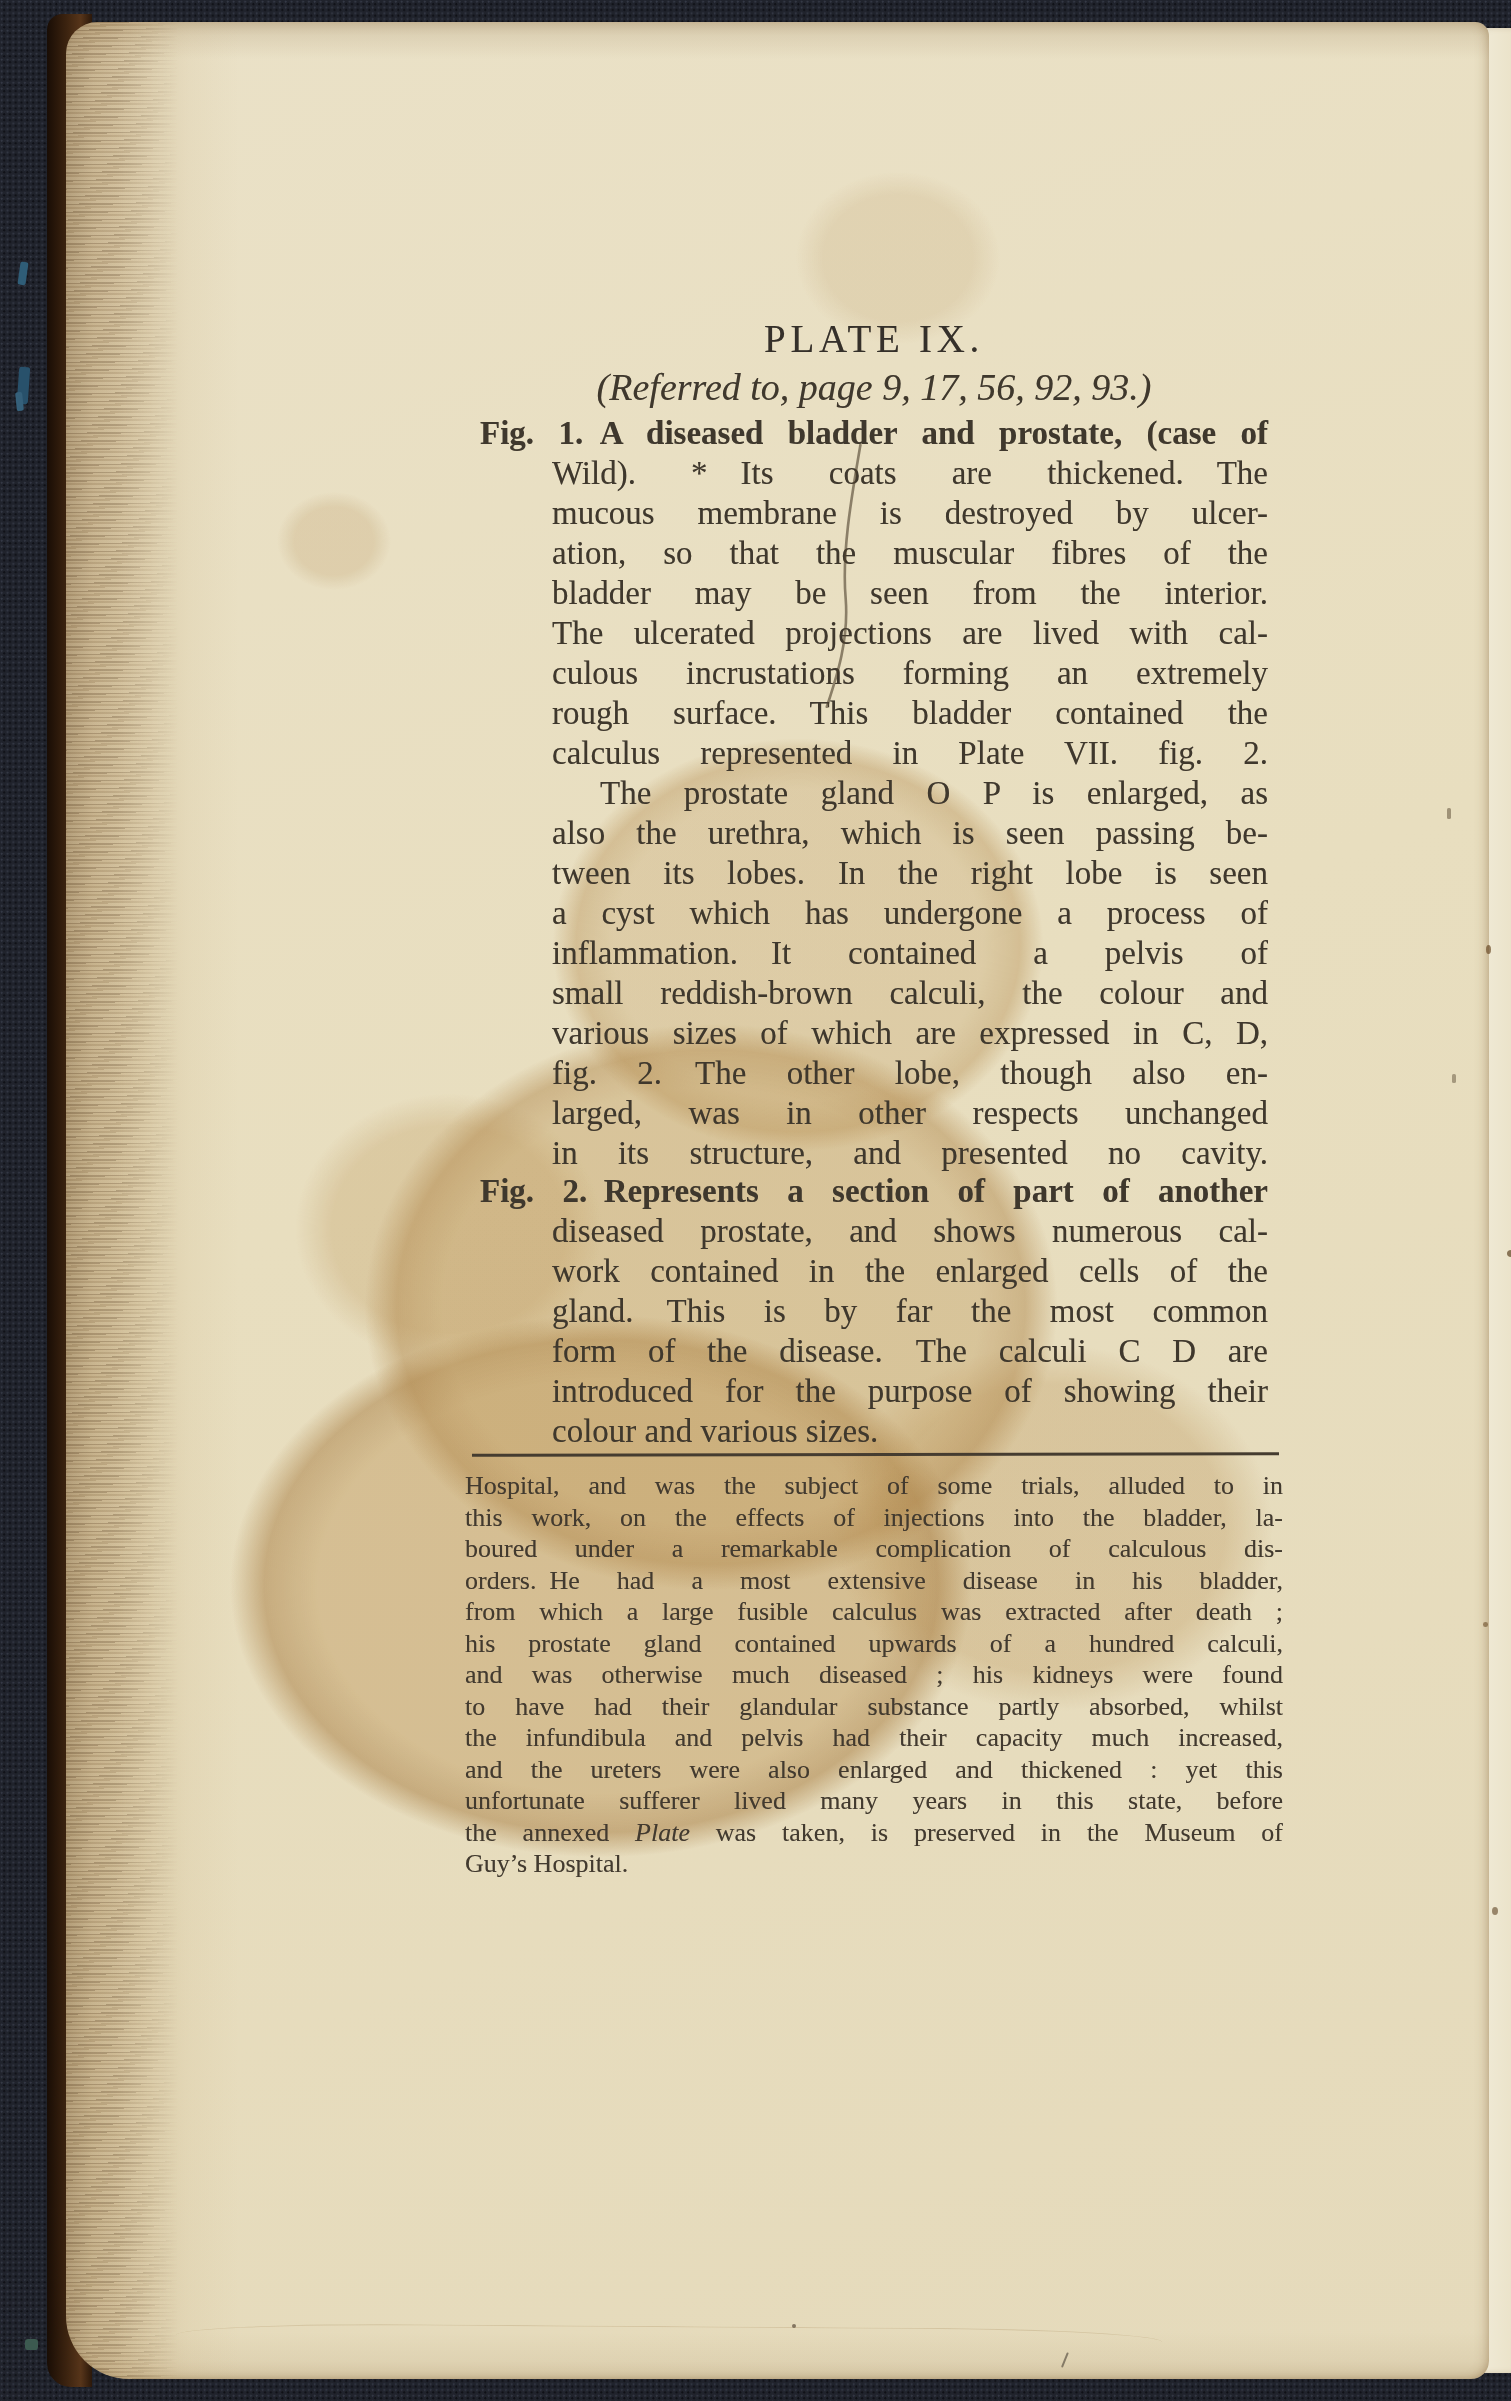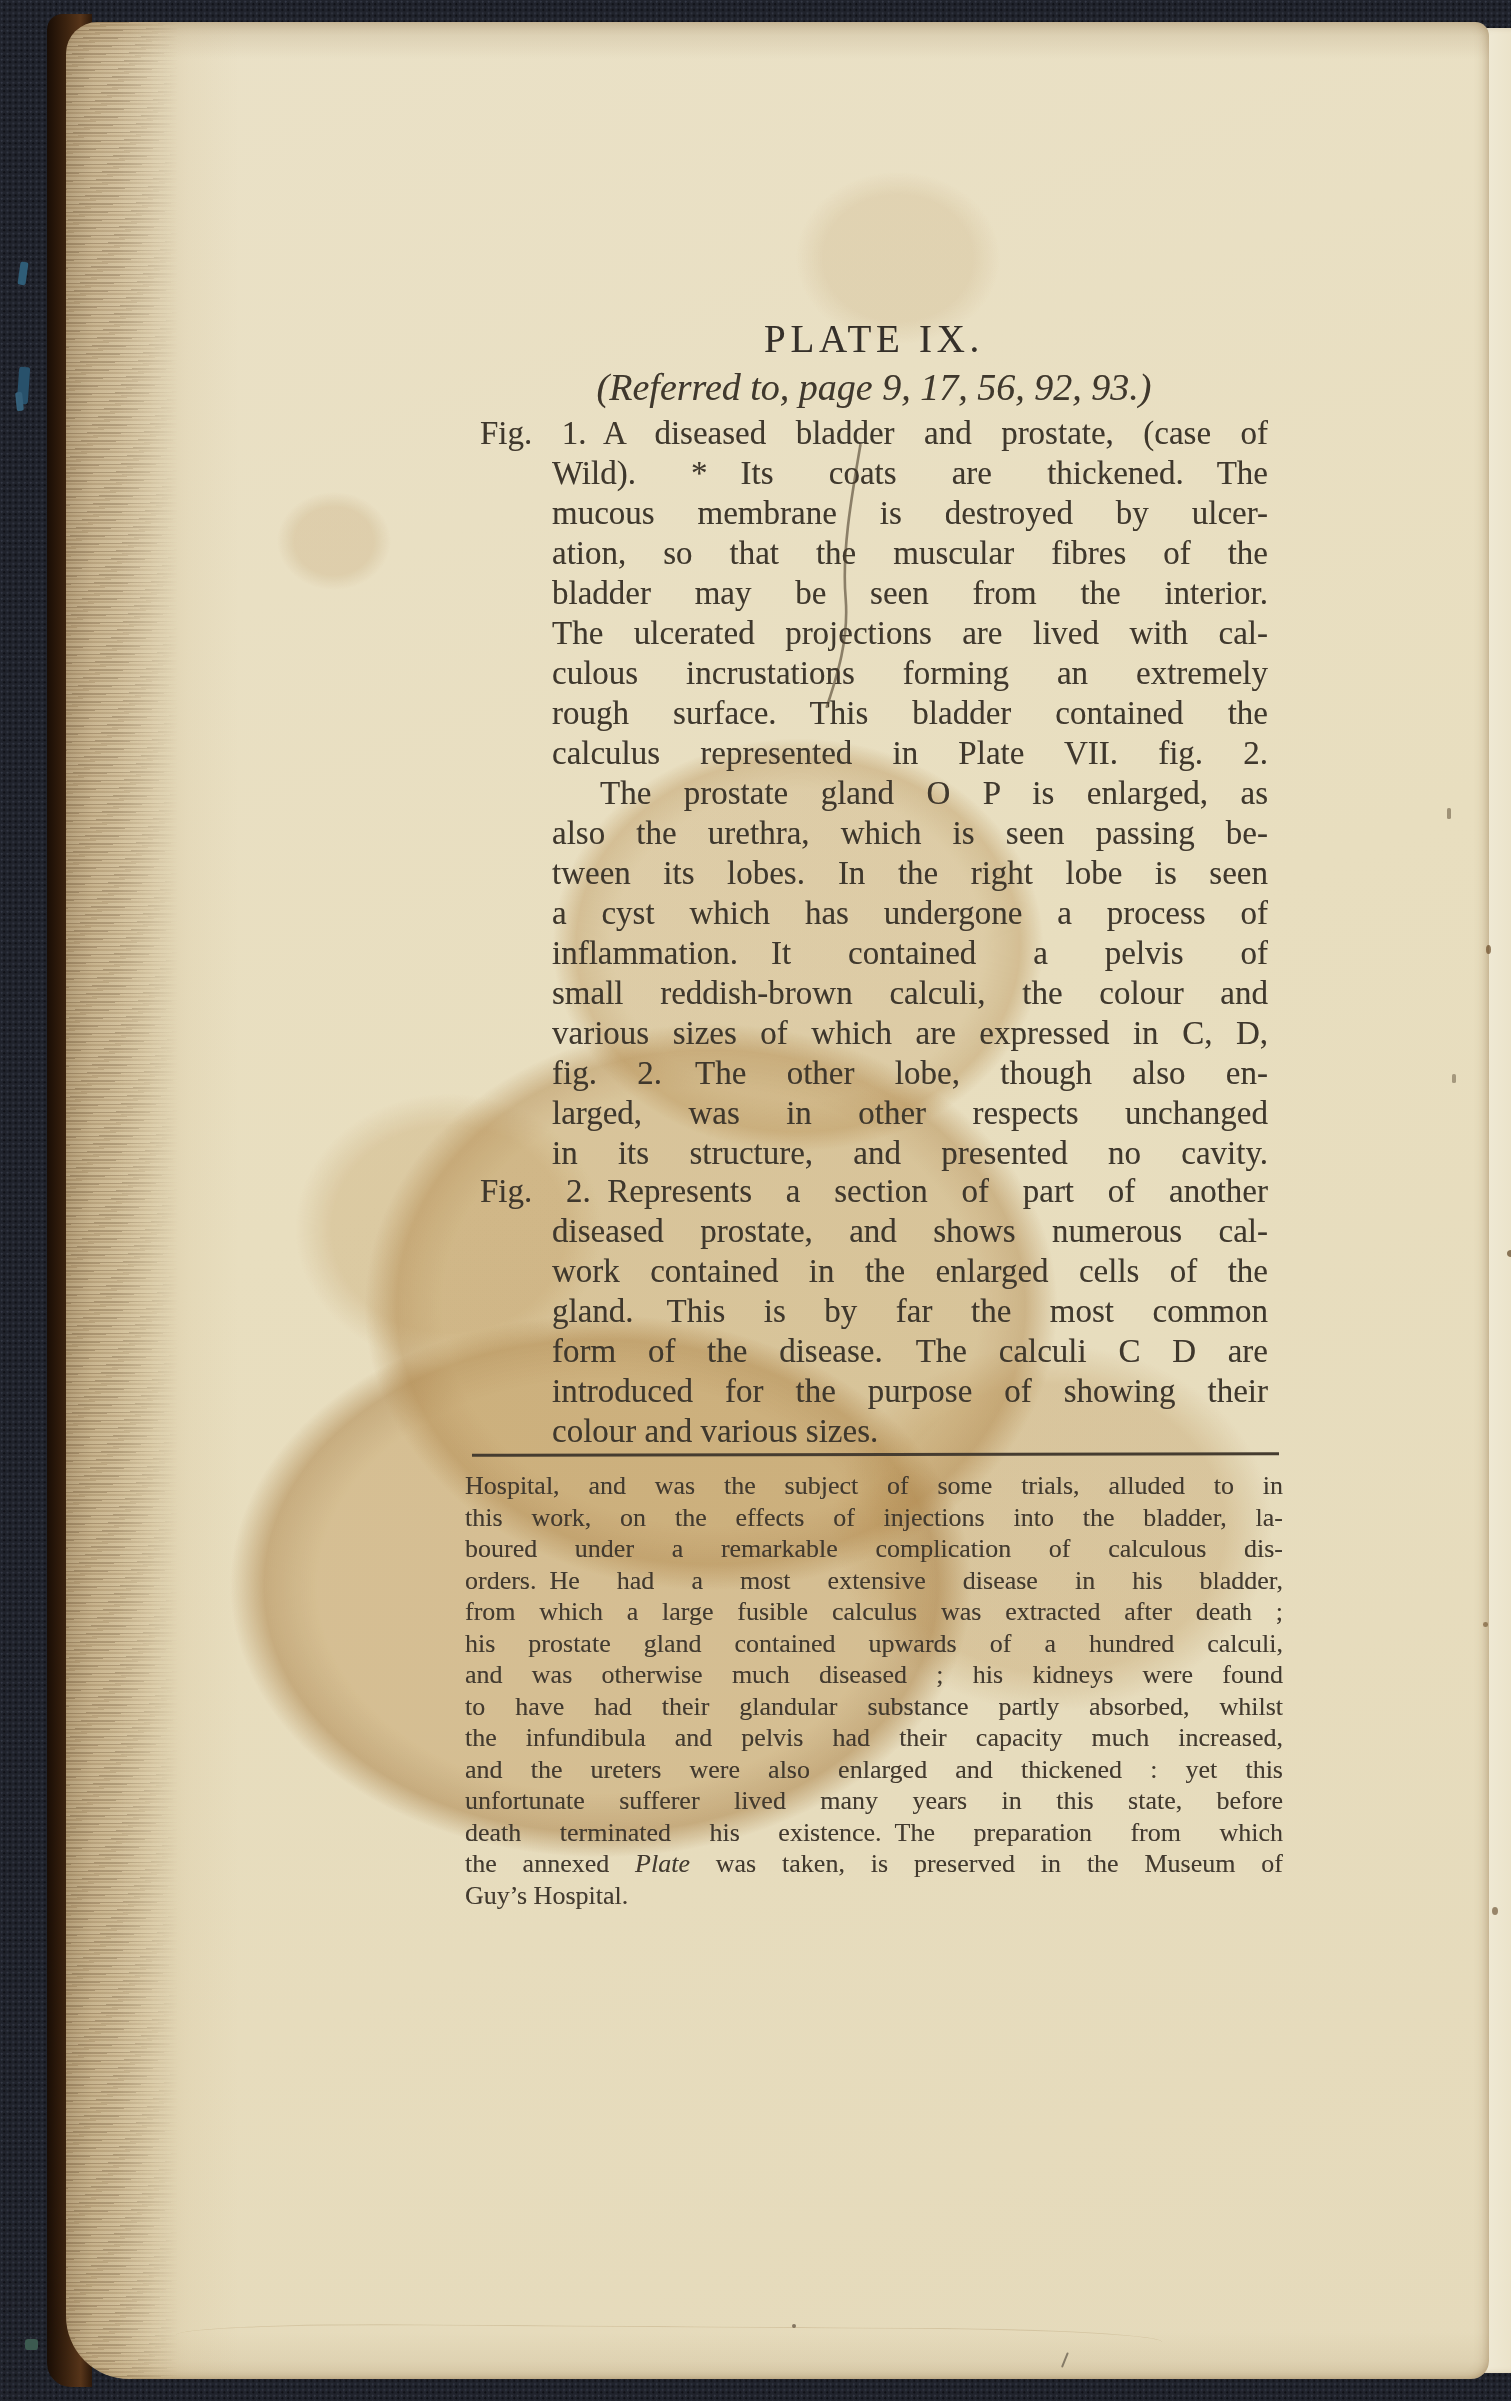--- a/index.html
+++ b/index.html
@@ -75,21 +75,21 @@
   .subtitle{
     position:absolute;left:414px;top:343px;width:788px;text-align:center;
     font-style:italic;font-size:38px;
   }
   .fig-text{position:absolute;left:414px;width:788px;font-size:33px;}
   #fig1{top:391px;}
   #fig2{top:1149px;}
   .line{height:40px;line-height:40px;text-align:justify;text-align-last:justify;}
   .line.cont{padding-left:72px;}
   .line.pindent{text-indent:48px;}
-  .line.first{padding-left:0;}
+  .line.first{padding-left:0;font-weight:bold;}
   .line.endline{text-align-last:left;}
   .fn-rule{
     position:absolute;left:406px;top:1431px;width:807px;height:2.6px;
     background:#453c30;transform:rotate(-0.12deg);
   }
   .footnote{position:absolute;left:399px;top:1448px;width:818px;font-size:26px;color:#423a2f;}
   .footnote .line{height:31.5px;line-height:31.5px;}
   .footnote .line.fn-first{text-indent:38px;}
   .italic{font-style:italic;}
   .ink-stroke{position:absolute;left:0;top:0;pointer-events:none;}
@@ -162,21 +162,20 @@
           <div class="line">this work, on the effects of injections into the bladder, la-</div>
           <div class="line">boured under a remarkable complication of calculous dis-</div>
           <div class="line">orders. He had a most extensive disease in his bladder,</div>
           <div class="line">from which a large fusible calculus was extracted after death ;</div>
           <div class="line">his prostate gland contained upwards of a hundred calculi,</div>
           <div class="line">and was otherwise much diseased ; his kidneys were found</div>
           <div class="line">to have had their glandular substance partly absorbed, whilst</div>
           <div class="line">the infundibula and pelvis had their capacity much increased,</div>
           <div class="line">and the ureters were also enlarged and thickened : yet this</div>
           <div class="line">unfortunate sufferer lived many years in this state, before</div>
-          <div class="line">death terminated his existence. The preparation from which</div>
           <div class="line"><span>the annexed </span><span class="italic">Plate</span><span> was taken, is preserved in the Museum of</span></div>
           <div class="line endline">Guy’s Hospital.</div>
         </div>
     </div>
 
     <svg class="ink-stroke" width="1423" height="2357" viewBox="0 0 2712 4492">
       <path d="M1514 806 C1498 900, 1478 1010, 1486 1100 C1492 1180, 1468 1250, 1450 1305" fill="none" stroke="#4d3f2c" stroke-width="5" stroke-linecap="round" opacity="0.6"></path>
     </svg>
 
     <div class="speck" style="left:1420px;top:923px;width:5.2px;height:9.4px;background:#6b4c28;opacity:.7;"></div>

